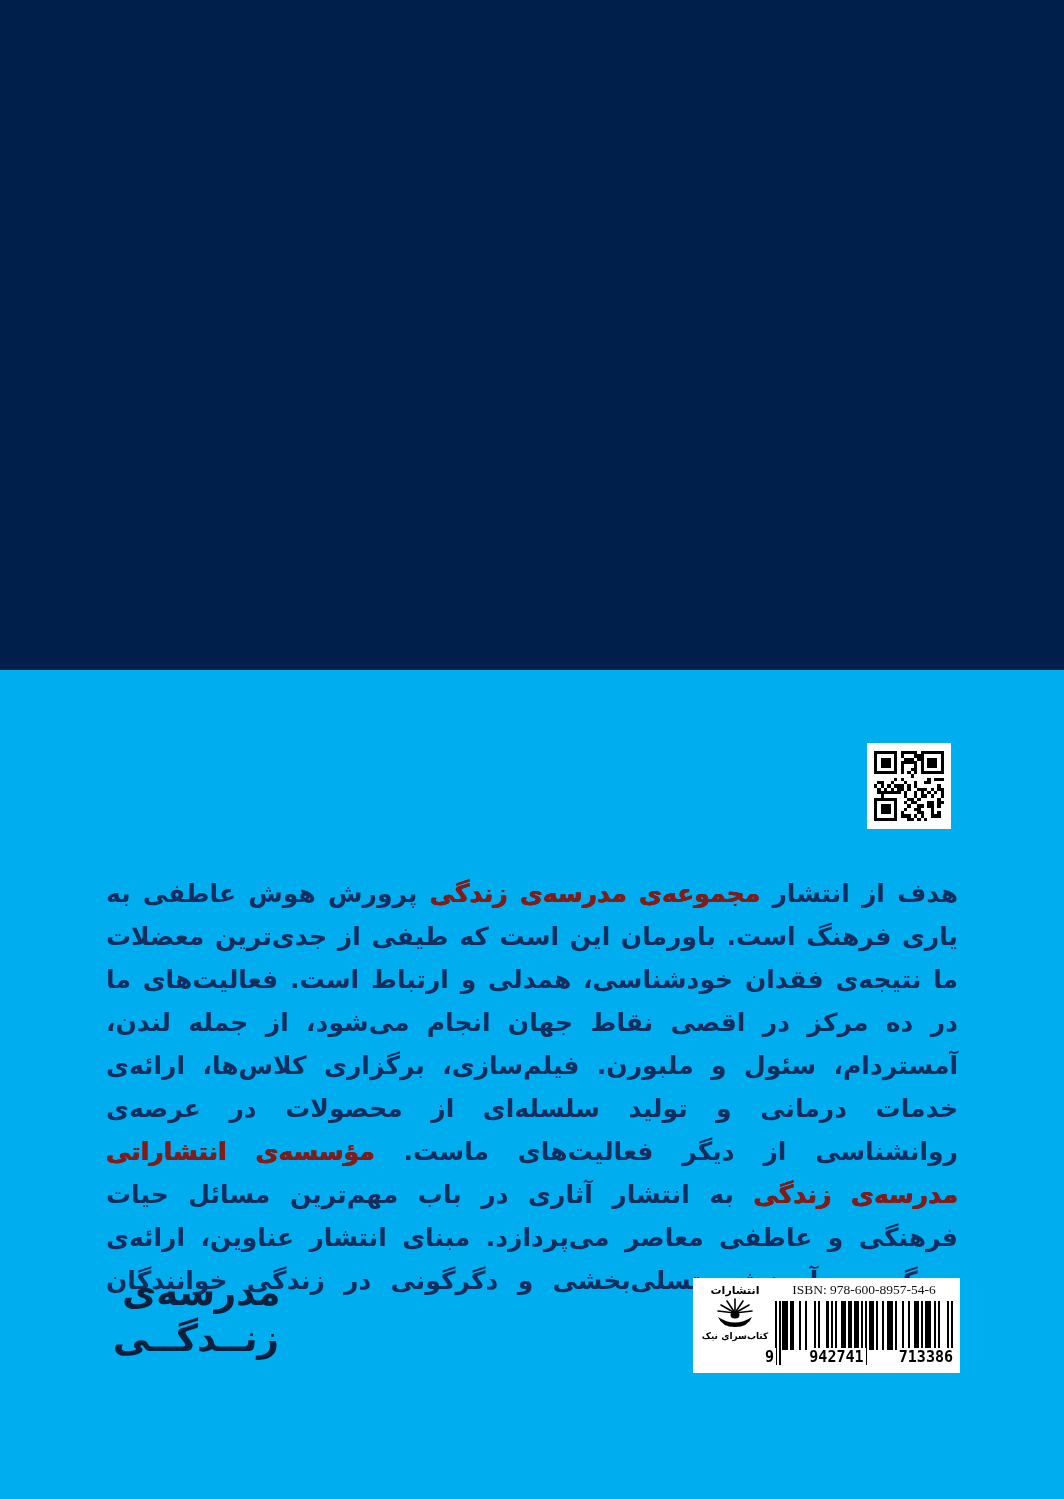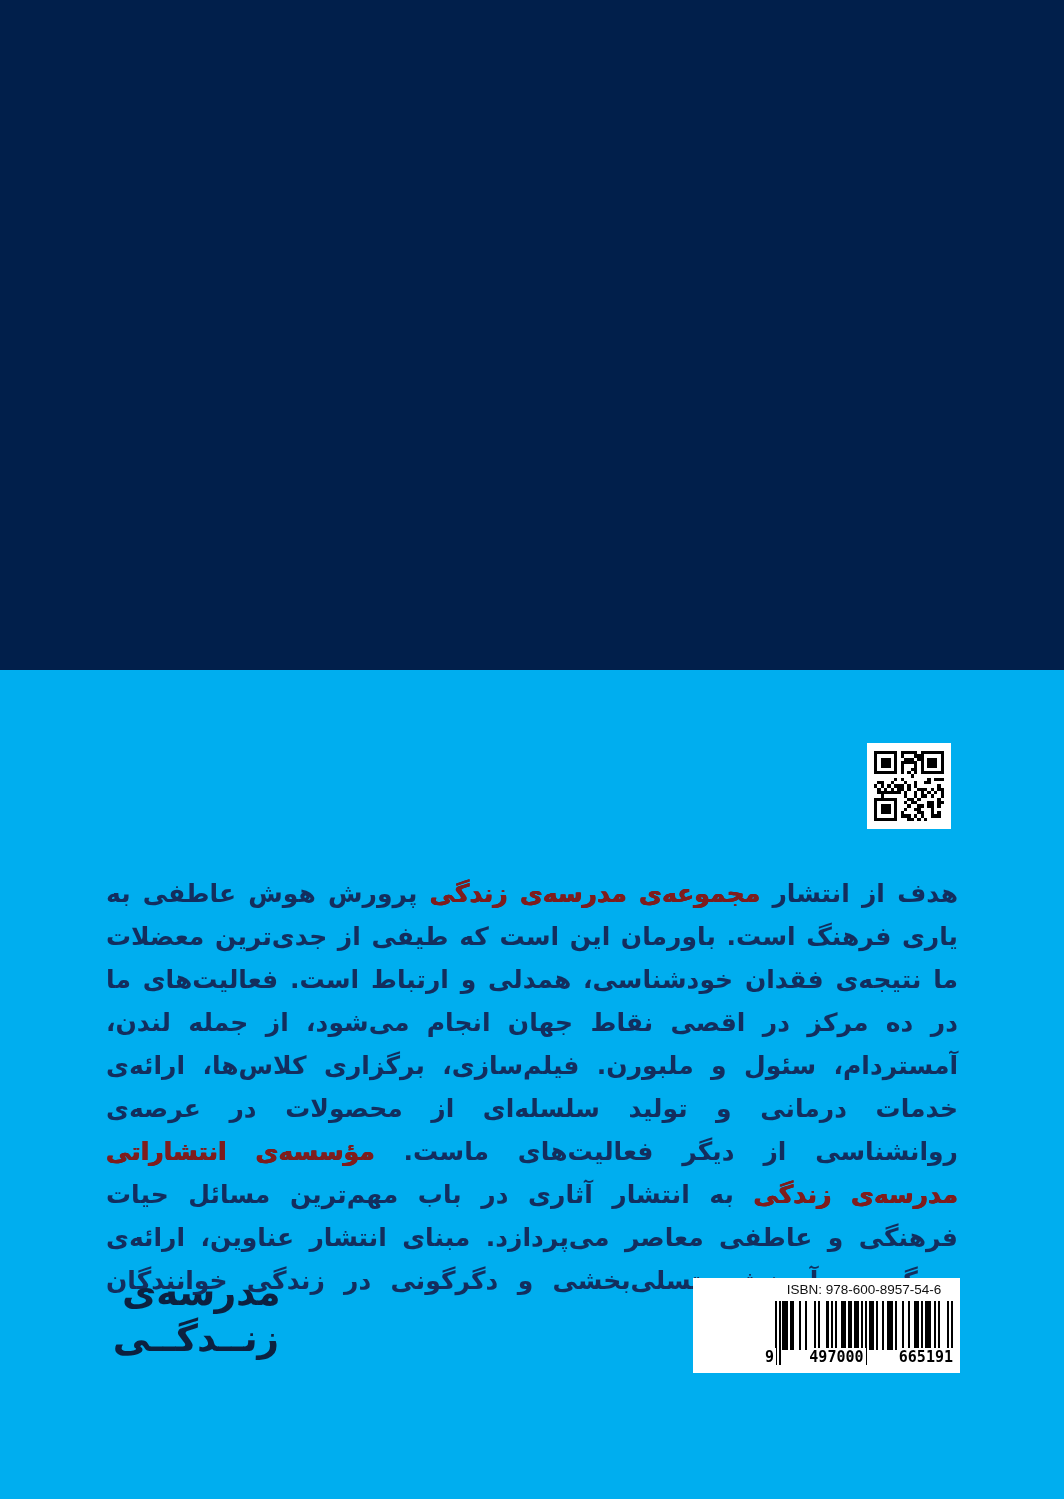--- a/index.html
+++ b/index.html
@@ -55,21 +55,21 @@
   }
   .publisher{
     position:absolute;left:2px;top:6px;width:80px;height:84px;
     text-align:center;color:#000;direction:rtl;
   }
   .pub-top{font-size:11px;font-weight:bold;letter-spacing:0;}
   .pub-icon{display:block;margin:0 auto;}
   .pub-bottom{font-size:9px;font-weight:bold;white-space:nowrap;}
   .isbn-label{
     position:absolute;left:84px;top:4px;width:174px;height:17px;
-    font-family:Liberation Sans, sans-serif;
+    font-family:Liberation Serif, serif;
     font-size:13.5px;letter-spacing:0px;color:#111;
     text-align:center;white-space:nowrap;
   }
   .ean-svg{position:absolute;left:82px;top:23px;}
   .ean-digits{
     position:absolute;left:70px;top:70px;width:192px;height:20px;
     display:flex;justify-content:space-between;
     font-family:"DejaVu Sans Mono","Liberation Mono",monospace;
     font-size:15px;font-weight:bold;color:#000;
     pointer-events:none;
@@ -307,20 +307,37 @@
 
   <p class="blurb" id="blurb" dir="rtl"><span>هدف از انتشار </span><span class="seg-b">مجموعه‌ی مدرسه‌ی زندگی</span><span> پرورش هوش عاطفی به یاری فرهنگ است. باورمان این است که طیفی از جدی‌ترین معضلات ما نتیجه‌ی فقدان خودشناسی، همدلی و ارتباط است. فعالیت‌های ما در ده مرکز در اقصی نقاط جهان انجام می‌شود، از جمله لندن، آمستردام، سئول و ملبورن. فیلم‌سازی، برگزاری کلاس‌ها، ارائه‌ی خدمات درمانی و تولید سلسله‌ای از محصولات در عرصه‌ی روانشناسی از دیگر فعالیت‌های ماست. </span><span class="seg-b">مؤسسه‌ی انتشاراتی مدرسه‌ی زندگی</span><span> به انتشار آثاری در باب مهم‌ترین مسائل حیات فرهنگی و عاطفی معاصر می‌پردازد. مبنای انتشار عناوین، ارائه‌ی سرگرمی، آموزش، تسلی‌بخشی و دگرگونی در زندگی خوانندگان است.</span></p>
 
   <div class="series-logo" dir="rtl">
     <div>مدرسه‌ی</div>
     <div>زنــدگــی</div>
   </div>
 
   <div class="barcode-box">
 
+    <div class="publisher">
+      <div class="pub-top" dir="rtl">انتشارات</div>
+      <svg class="pub-icon" width="42" height="34" viewBox="0 0 42 34">
+        <g stroke="#000" stroke-width="1.6" stroke-linecap="round">
+          <line x1="21" y1="16" x2="21" y2="2"></line>
+          <line x1="21" y1="16" x2="13" y2="4"></line>
+          <line x1="21" y1="16" x2="29" y2="4"></line>
+          <line x1="21" y1="16" x2="7" y2="8"></line>
+          <line x1="21" y1="16" x2="35" y2="8"></line>
+          <line x1="21" y1="16" x2="4" y2="14"></line>
+          <line x1="21" y1="16" x2="38" y2="14"></line>
+        </g>
+        <ellipse cx="21" cy="18" rx="4.5" ry="3.5" fill="#000"></ellipse>
+        <path d="M4 20 Q21 31 38 20 Q34 30 21 30 Q8 30 4 20 Z" fill="#000"></path>
+      </svg>
+      <div class="pub-bottom" dir="rtl">کتاب‌سرای نیک</div>
+    </div>
 
     <div class="isbn-label">ISBN: 978-600-8957-54-6</div>
 
     <svg id="ean" class="ean-svg" width="178" height="64" viewBox="0 0 178 64" shape-rendering="crispEdges">
         <rect x="0.00" y="0" width="1.92" height="64" fill="#000"></rect>
         <rect x="3.75" y="0" width="1.92" height="64" fill="#000"></rect>
         <rect x="7.49" y="0" width="1.92" height="49" fill="#000"></rect>
         <rect x="9.37" y="0" width="1.92" height="49" fill="#000"></rect>
         <rect x="11.24" y="0" width="1.92" height="49" fill="#000"></rect>
         <rect x="14.99" y="0" width="1.92" height="49" fill="#000"></rect>
@@ -362,18 +379,18 @@
         <rect x="151.77" y="0" width="1.92" height="49" fill="#000"></rect>
         <rect x="153.64" y="0" width="1.92" height="49" fill="#000"></rect>
         <rect x="159.26" y="0" width="1.92" height="49" fill="#000"></rect>
         <rect x="163.01" y="0" width="1.92" height="49" fill="#000"></rect>
         <rect x="172.38" y="0" width="1.92" height="64" fill="#000"></rect>
         <rect x="176.13" y="0" width="1.92" height="64" fill="#000"></rect>
       </svg>
 
     <div class="ean-digits">
       <span>9</span>
-      <span>497000</span>
-      <span>665191</span>
+      <span>942741</span>
+      <span>713386</span>
     </div>
 
   </div>
 </div>
 
 </body></html>

